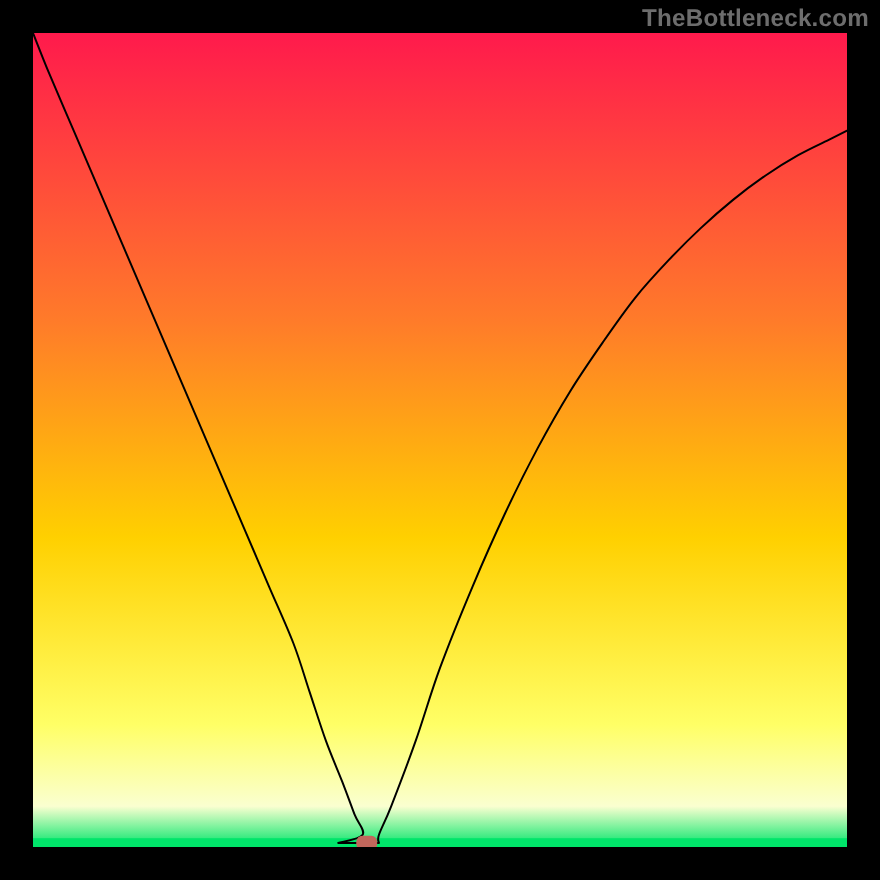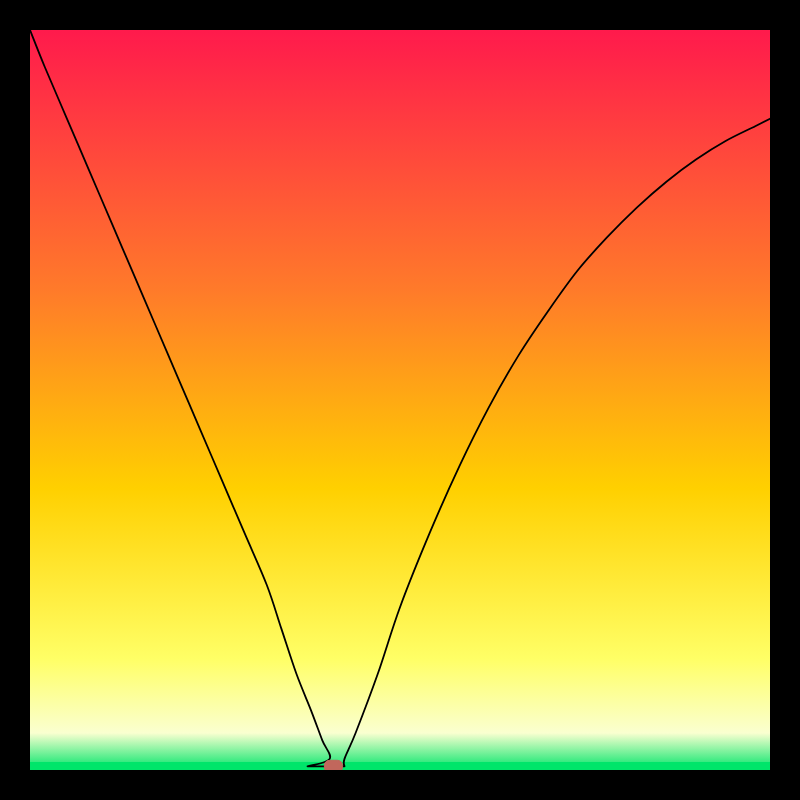--- a/index.html
+++ b/index.html
@@ -47,20 +47,21 @@
   .marker {
     fill: #c1675c;
     stroke: #c1675c;
   }
 </style>
 </head>
 <body>
 
 <div class="frame">
 
+  <div class="attribution">TheBottleneck.com</div>
 
   <div class="plot">
     <svg viewBox="0 0 740 740" width="740" height="740">
       <defs>
         <linearGradient id="bg-grad" x1="0" y1="0" x2="0" y2="1">
           <stop offset="0%" stop-color="#ff1a4c"></stop>
           <stop offset="35%" stop-color="#ff7a2a"></stop>
           <stop offset="62%" stop-color="#ffd000"></stop>
           <stop offset="85%" stop-color="#ffff66"></stop>
           <stop offset="95%" stop-color="#faffd0"></stop>

